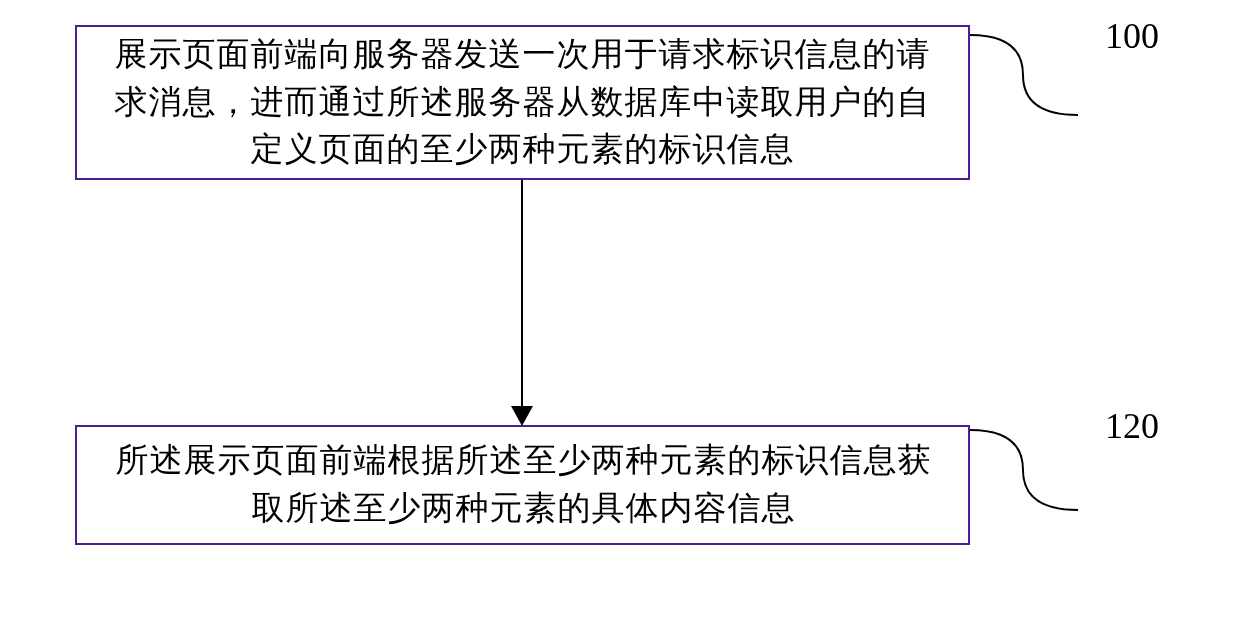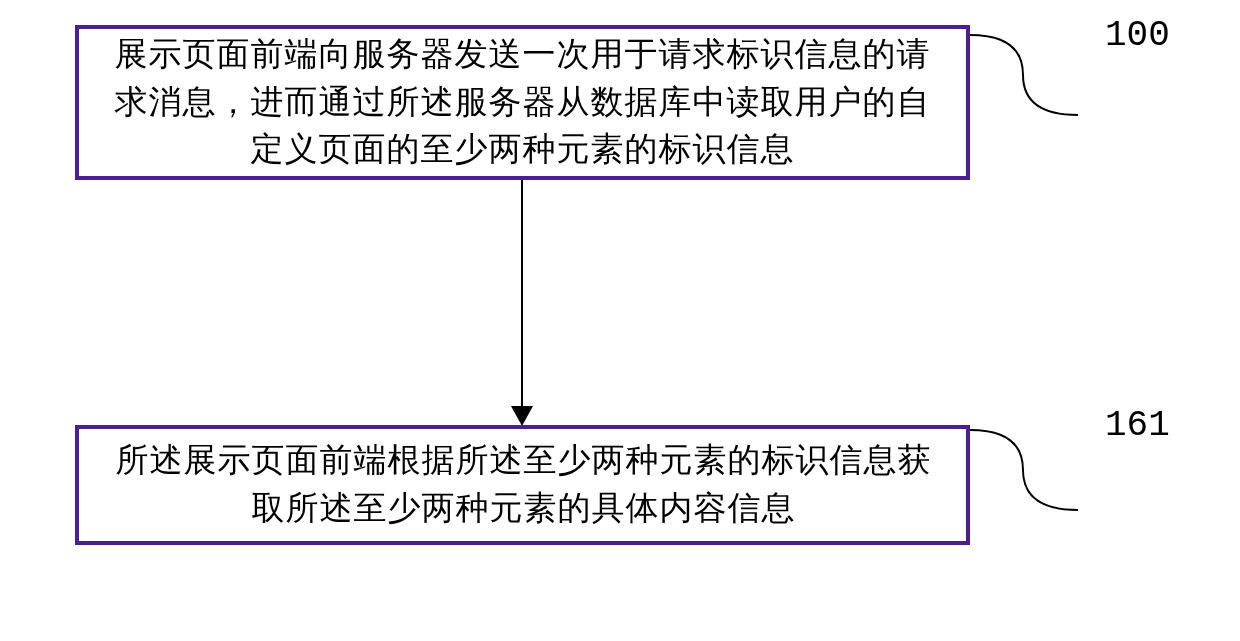--- a/index.html
+++ b/index.html
@@ -14,21 +14,21 @@
       position: relative;
       font-family: "KaiTi", "STKaiti", "楷体", serif;
     }
     .flowchart-container {
       position: relative;
       width: 100%;
       height: 100%;
     }
     .flow-box {
       position: absolute;
-      border: 4px solid #4c1d95;
+      border: 2px solid #4c1d95;
       background: #fff;
       display: flex;
       align-items: center;
       justify-content: center;
       text-align: center;
       padding: 18px 30px;
     }
     .box-1 {
       left: 75px;
       top: 25px;
@@ -63,21 +63,21 @@
       width: 0;
       height: 0;
       border-left: 11px solid transparent;
       border-right: 11px solid transparent;
       border-top: 20px solid #000;
     }
     .label {
       position: absolute;
       font-size: 36px;
       color: #000;
-      font-family: Liberation Mono, monospace;
+      font-family: Liberation Serif, serif;
     }
     .label-1 {
       left: 1105px;
       top: 15px;
     }
     .label-2 {
       left: 1105px;
       top: 405px;
     }
     .connector-svg {
@@ -101,15 +101,15 @@
   <div class="arrow-line"></div>
   <div class="arrow-head"></div>
 
   <div class="flow-box box-2">
     <div class="box-text">所述展示页面前端根据所述至少两种元素的标识信息获取所述至少两种元素的具体内容信息</div>
   </div>
 
   <svg class="connector-svg" style="left:968px; top:420px; width:135px; height:100px;" viewBox="0 0 135 100">
     <path d="M 2 10 Q 55 10 55 50 Q 55 90 110 90" stroke="#000" stroke-width="2" fill="none"></path>
   </svg>
-  <div class="label label-2">161</div>
+  <div class="label label-2">120</div>
 
 </div>
 
 </body></html>

